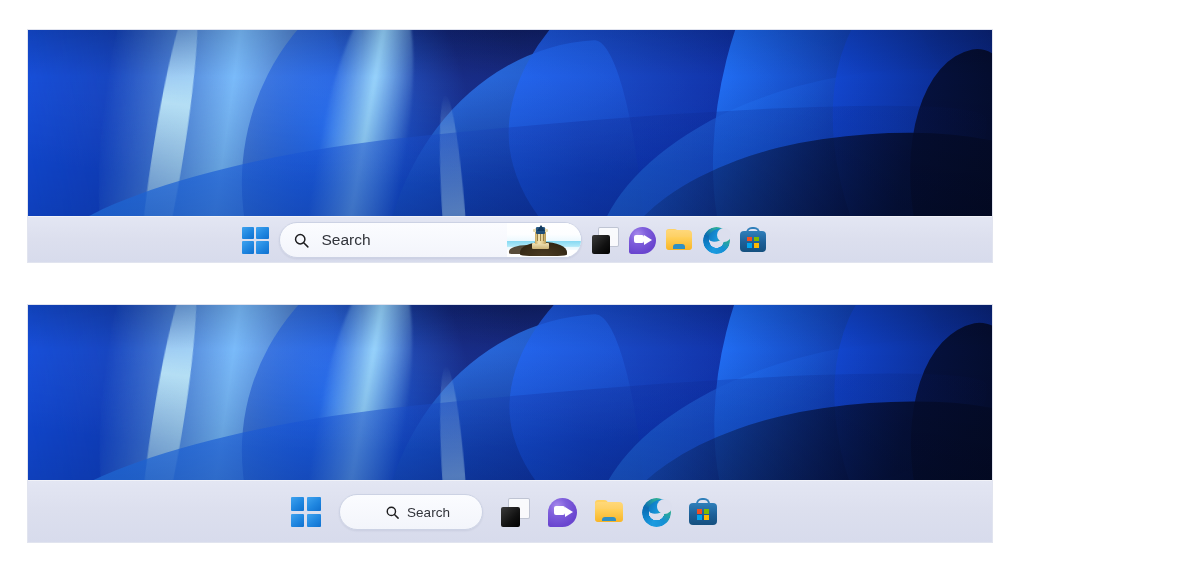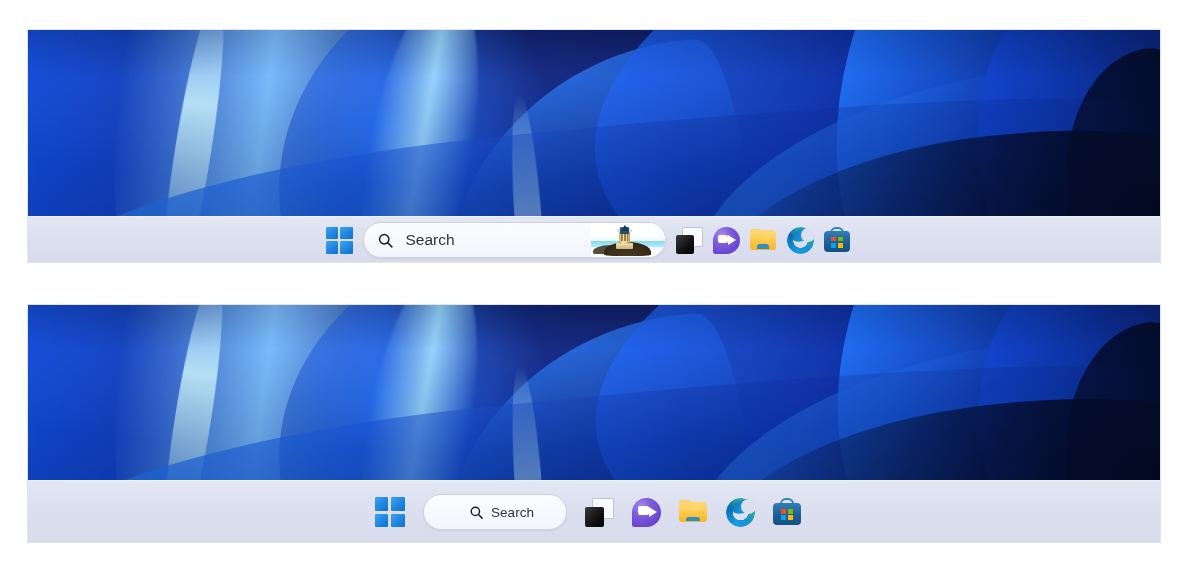--- a/index.html
+++ b/index.html
@@ -16,21 +16,21 @@
     position: relative;
     width: 1200px;
     height: 571px;
     background: #ffffff;
   }
 
   
   .panel {
     position: absolute;
     left: 28px;
-    width: 1132px;
+    width: 964px;
     background: #0a1f6b;
     overflow: hidden;
     box-shadow: 0 0 0 1px rgba(200,205,225,0.55);
   }
   .panel-top    { top: 30px;  height: 232px; }
   .panel-bottom { top: 305px; height: 237px; }
 
   
   .wallpaper {
     position: absolute;

